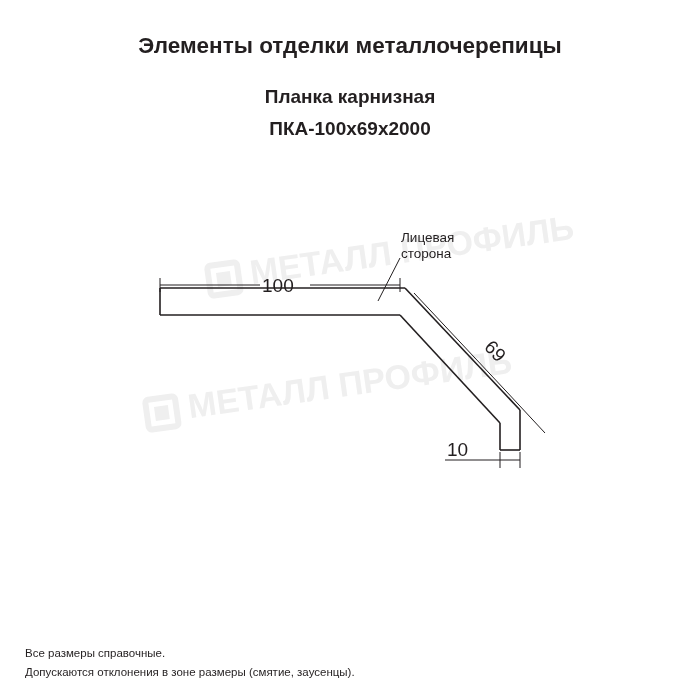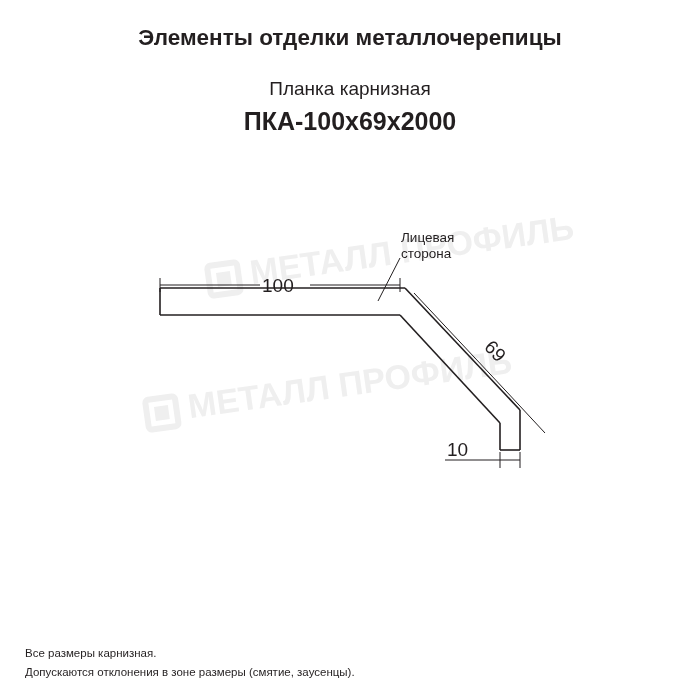--- a/index.html
+++ b/index.html
@@ -14,42 +14,42 @@
     font-family: "Liberation Sans", sans-serif;
     color: #231f20;
     overflow: hidden;
   }
   .page {
     position: absolute;
     inset: 0;
   }
   .title-block {
     position: absolute;
-    top: 24px;
+    top: 32px;
     left: 0;
     width: 700px;
     text-align: center;
   }
   .main-title {
     font-size: 22.5px;
     font-weight: bold;
     letter-spacing: 0px;
     line-height: 28px;
     color: #231f20;
   }
   .sub-title {
     margin-top: 24px;
     font-size: 19px;
-    font-weight: normal;
+    font-weight: bold;
     line-height: 26px;
     color: #231f20;
   }
   .sub-title-2 {
     margin-top: 6px;
-    font-size: 25px;
+    font-size: 19px;
     font-weight: bold;
     line-height: 26px;
     color: #231f20;
   }
   .drawing {
     position: absolute;
     top: 180px;
     left: 0;
     width: 700px;
     height: 380px;
@@ -159,17 +159,17 @@
         <path d="M 520 272 L 520 288"></path>
         <path d="M 445 280 L 500 280"></path>
         <path d="M 500 280 L 520 280"></path>
       </g>
       <text class="dim-label" x="447" y="276">10</text>
 
     </svg>
   </div>
 
   <div class="footnotes">
-    <div>Все размеры карнизная.</div>
+    <div>Все размеры справочные.</div>
     <div>Допускаются отклонения в зоне размеры (смятие, заусенцы).</div>
   </div>
 
 </div>
 
 </body></html>

